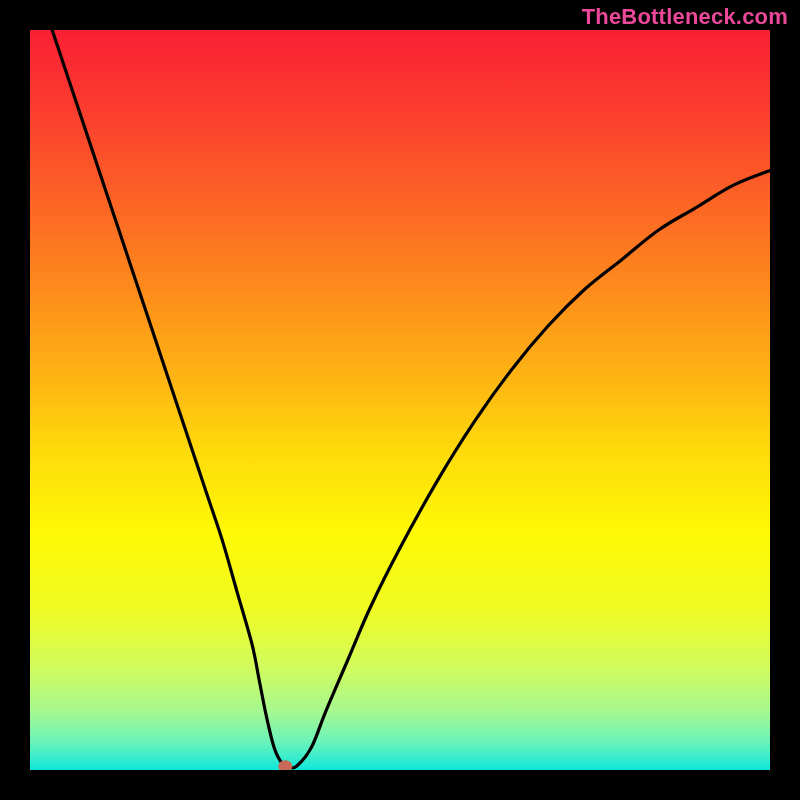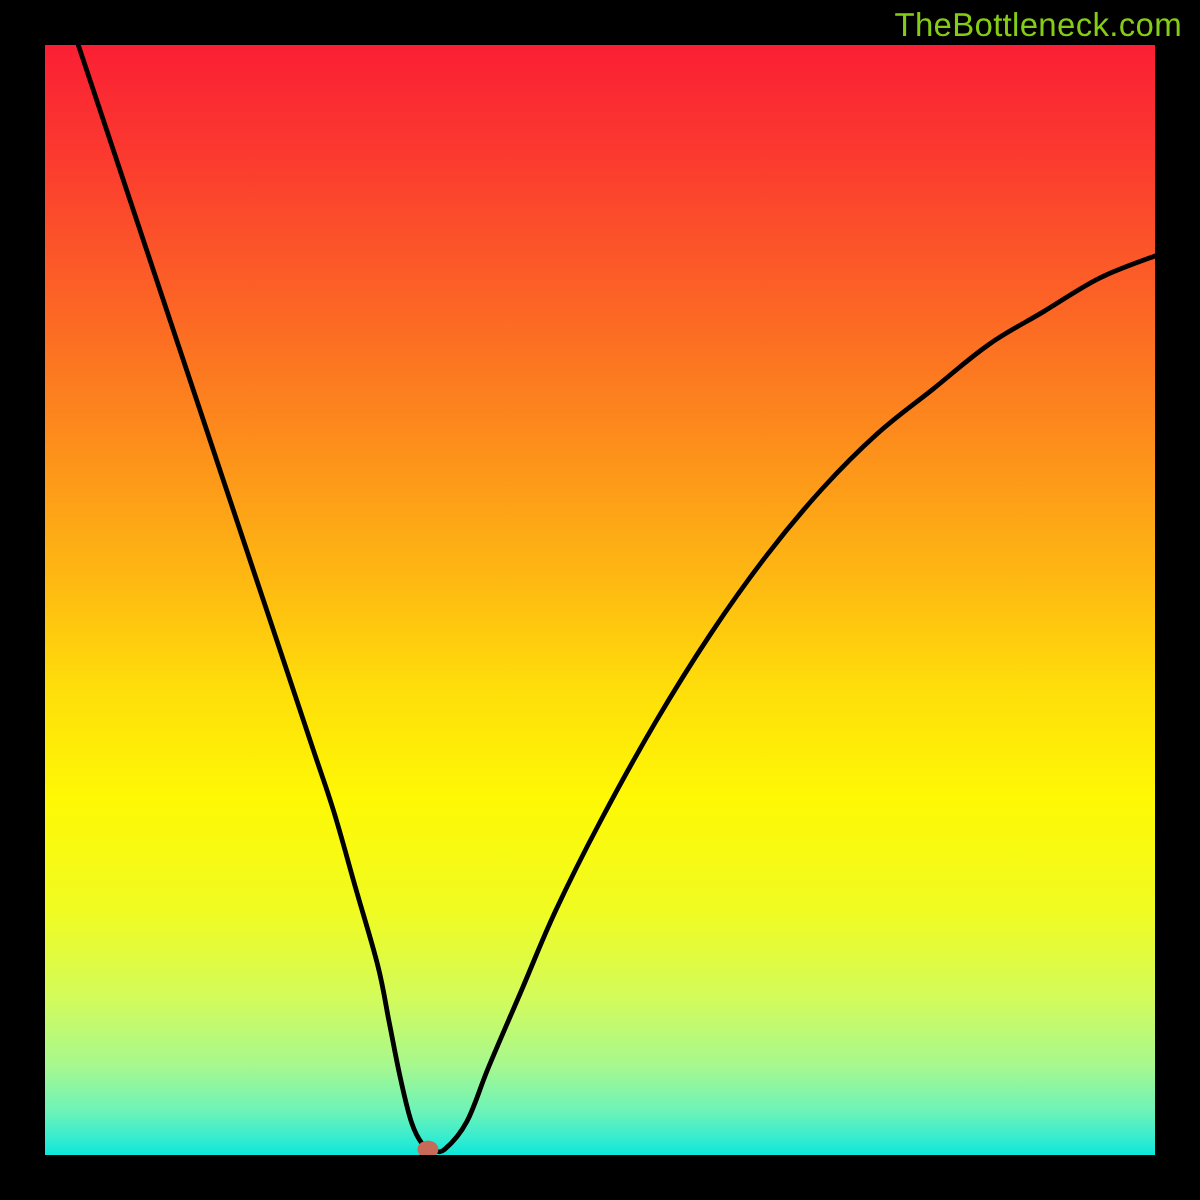--- a/index.html
+++ b/index.html
@@ -14,23 +14,23 @@
   .frame {
     position: relative;
     width: 800px;
     height: 800px;
     background: #000;
   }
   .watermark {
     position: absolute;
     top: 4px;
     right: 12px;
-    color: #84cc16;
+    color: #ec4899;
     font-size: 22px;
-    font-weight: 400;
+    font-weight: 700;
     letter-spacing: 0.2px;
     z-index: 10;
   }
   .plot-area {
     position: absolute;
     left: 30px;
     top: 30px;
     width: 740px;
     height: 740px;
     overflow: hidden;

